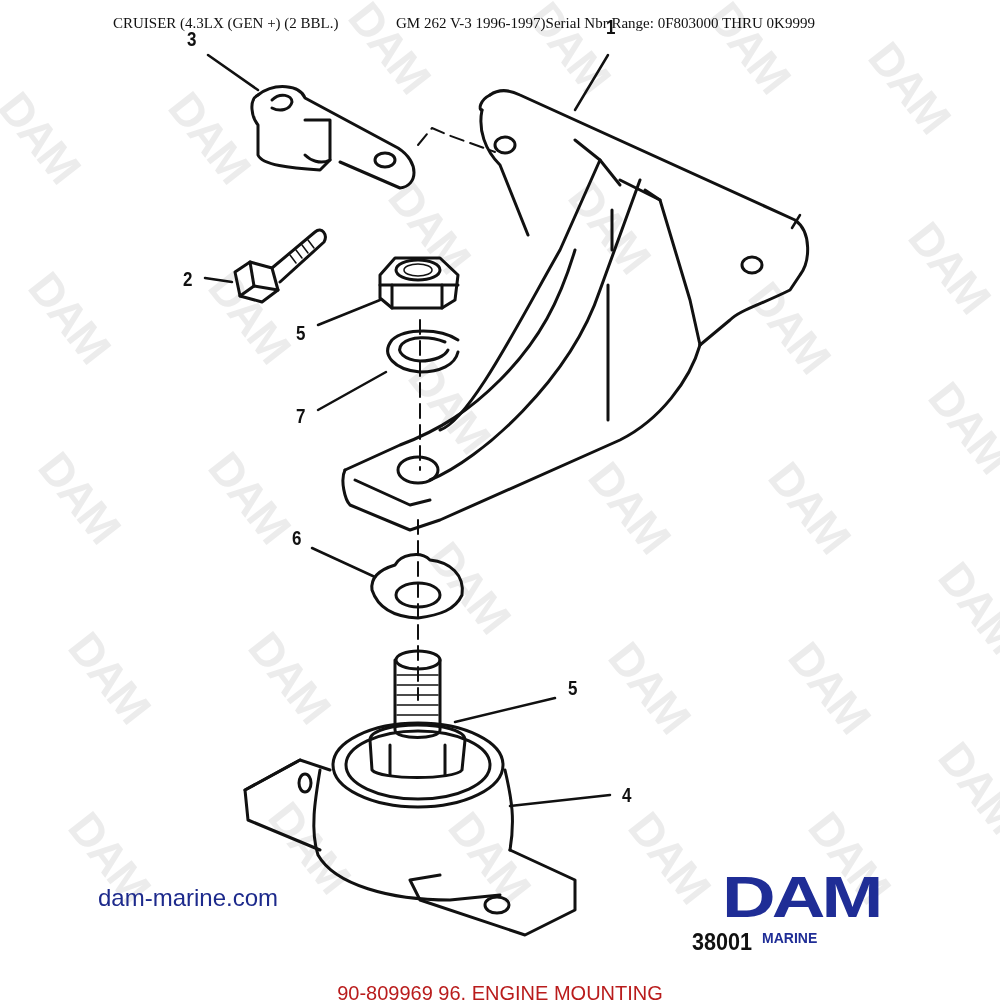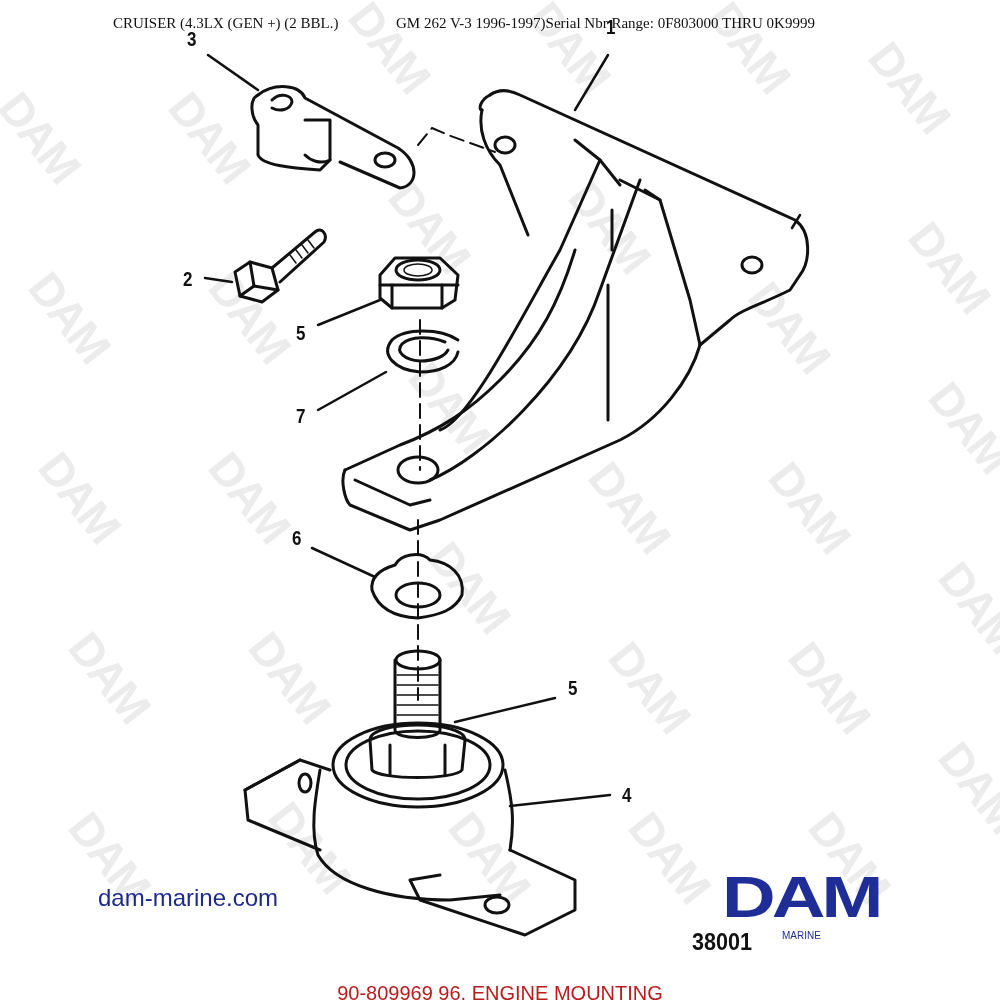--- a/index.html
+++ b/index.html
@@ -7,21 +7,21 @@
     .watermarks { position: absolute; inset: 0; pointer-events: none; z-index: 0; }
     .wm { position: absolute; font-family: "Liberation Sans", sans-serif; font-weight: 700; font-size: 46px; color: #ececec; letter-spacing: -2px; transform: rotate(52deg); transform-origin: center; white-space: nowrap; }
     .header { position: absolute; top: 1px; left: 0; width: 1000px; text-align: left; font-size: 15px; color: #111; white-space: nowrap; z-index: 3; }
     .header span { position: absolute; top: 14px; font-family: Liberation Serif, serif; }
     .footer { position: absolute; top: 982px; left: 0; width: 1000px; text-align: center; font-size: 20px; color: #b91c1c; z-index: 3; }
     .drawing { position: absolute; left: 0; top: 0; width: 1000px; height: 1000px; z-index: 2; }
     .callout { position: absolute; font-size: 20px; font-weight: 700; color: #111; z-index: 3; transform: scaleX(0.85); transform-origin: left top; }
     .site-link { position: absolute; left: 98px; top: 884px; font-size: 24px; color: #1d2a8c; text-decoration: none; z-index: 3; }
     .logo { position: absolute; left: 722px; top: 872px; z-index: 3; }
     .logo-word { font-family: "Liberation Sans", sans-serif; font-weight: 900; font-size: 58px; color: #1f2d96; letter-spacing: -3px; line-height: 50px; transform: scaleX(1.28); transform-origin: left top; display: block; }
-    .logo-sub { position: absolute; left: 60px; top: 58px; font-size: 10px; font-weight: 400; color: #1f2d96; white-space: nowrap; }
+    .logo-sub { position: absolute; left: 40px; top: 58px; font-size: 14px; font-weight: 700; color: #1f2d96; white-space: nowrap; }
     .fig-num { position: absolute; left: 692px; top: 928px; font-size: 24px; font-weight: 700; color: #111; z-index: 3; transform: scaleX(0.9); transform-origin: left top; }
   </style>
 </head>
 <body>
 
 <div class="watermarks">
   <div class="wm" style="left:-10px;top:110px;">DAM</div>
   <div class="wm" style="left:160px;top:110px;">DAM</div>
   <div class="wm" style="left:340px;top:20px;">DAM</div>
   <div class="wm" style="left:520px;top:20px;">DAM</div>

